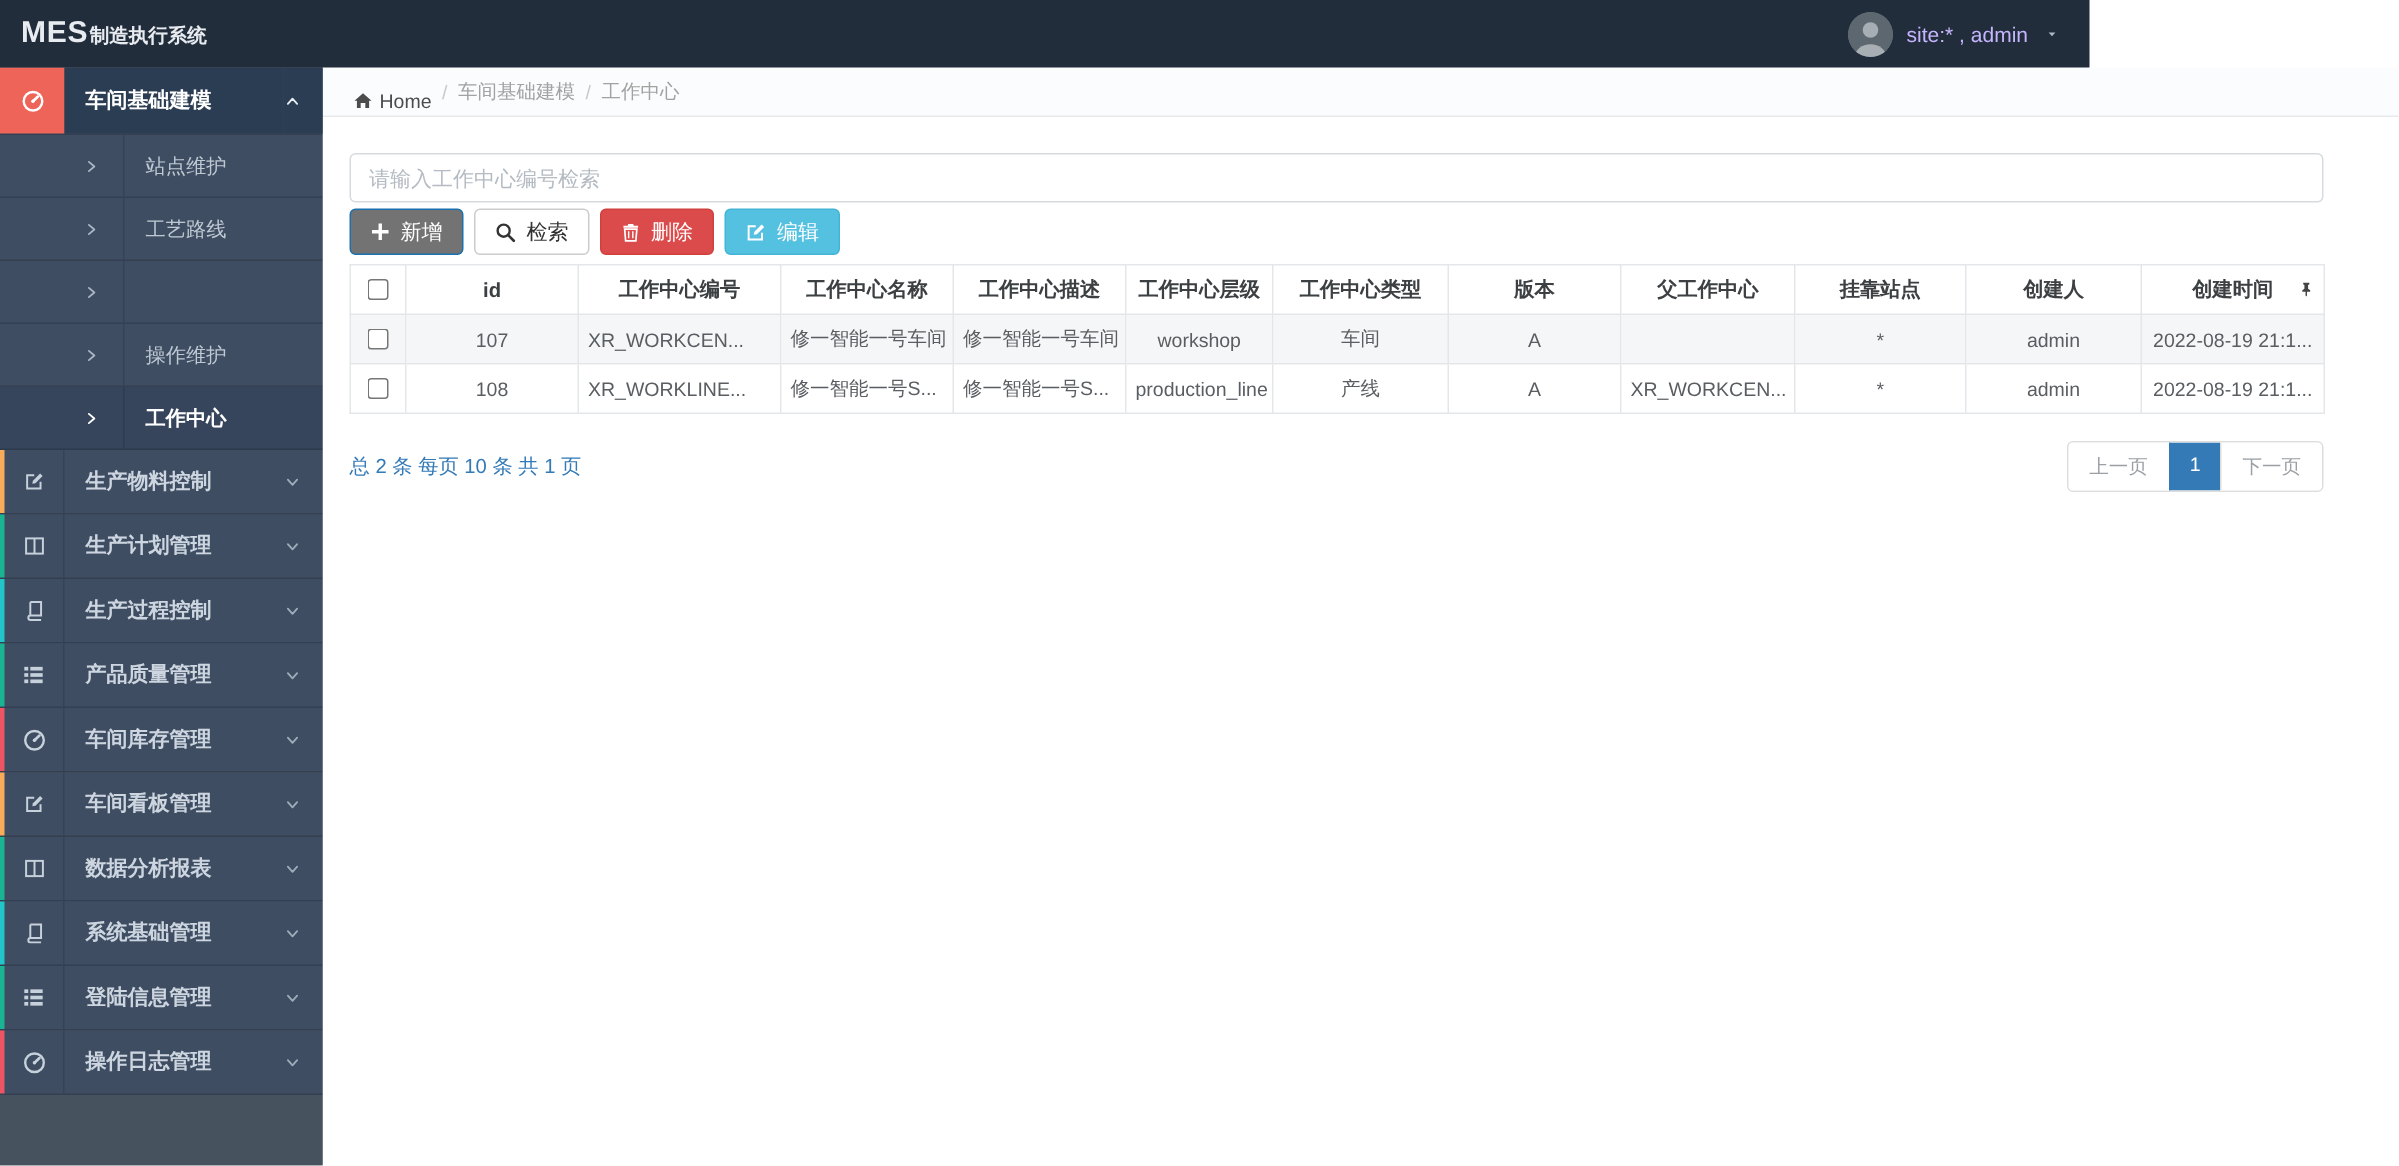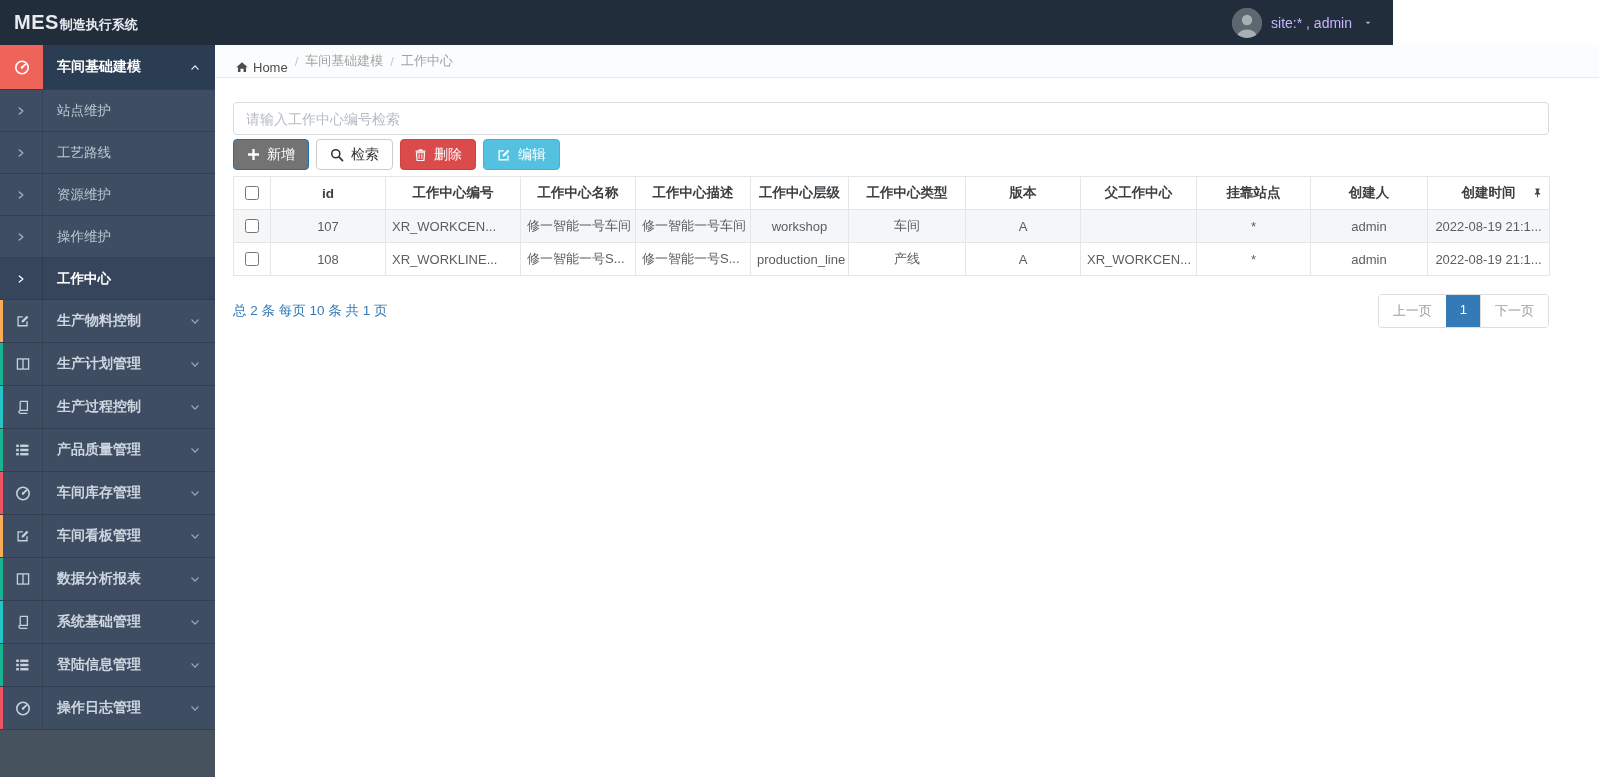--- a/index.html
+++ b/index.html
@@ -28,21 +28,21 @@
               border-right:1px solid rgba(0,0,0,.13); color:#c7d1dc; }
   .menu-row .lbl { flex:1; display:flex; align-items:center; padding-left:14px; font-size:14px;
               font-weight:700; color:#cdd6e0; }
   .menu-row .chev { display:flex; align-items:center; padding-right:14px; color:#9fabb8; }
 
   .parent-row { height:45px; }
   .parent-row .gutter { background:#ef6459; color:#fff; border-right:none; }
   .parent-row .lbl { background:#2b3d52; color:#fff; }
   .parent-row .chev { background:#2b3d52; color:#e8edf2; }
 
-  .sub-row { height:42px; }
+  .sub-row { height:42px;padding-left:40px; }
   .sub-row .gutter { color:#a9b5c2; }
   .sub-row .lbl { font-weight:400; font-size:13.5px; color:#bfc9d4; }
   .sub-row.active { background:#36455b; }
   .sub-row.active .lbl { color:#fff; font-weight:700; }
   .sub-row.active .gutter { color:#fff; }
 
   .item-row { height:43px; position:relative; }
   .item-row .accent { width:3px; flex:0 0 auto; }
   .item-row .gutter { width:40px; }
   .sidebar-filler { flex:1; background:#46535f; }
@@ -152,21 +152,20 @@
         <span class="lbl">工艺路线</span>
       </div>
       <div class="menu-row sub-row">
         <span class="gutter">
           <span class="ic">
             <svg width="9" height="12" viewBox="0 0 16 16" fill="none">
               <polyline points="4,2.5 10.5,8 4,13.5" stroke="currentColor" stroke-width="2.2" stroke-linecap="round" stroke-linejoin="round"></polyline>
             </svg>
           </span>
         </span>
-        <span class="lbl">资源维护</span>
       </div>
       <div class="menu-row sub-row">
         <span class="gutter">
           <span class="ic">
             <svg width="9" height="12" viewBox="0 0 16 16" fill="none">
               <polyline points="4,2.5 10.5,8 4,13.5" stroke="currentColor" stroke-width="2.2" stroke-linecap="round" stroke-linejoin="round"></polyline>
             </svg>
           </span>
         </span>
         <span class="lbl">操作维护</span>

